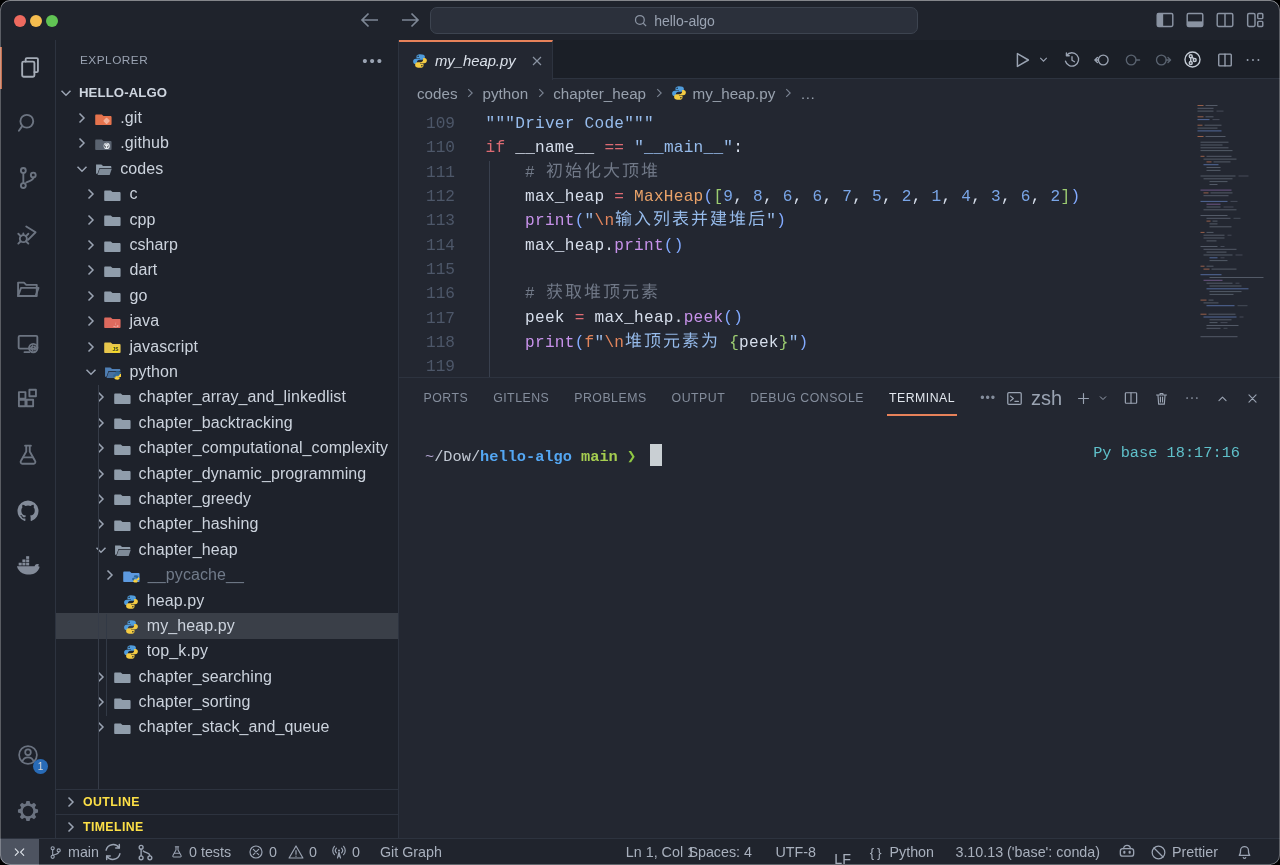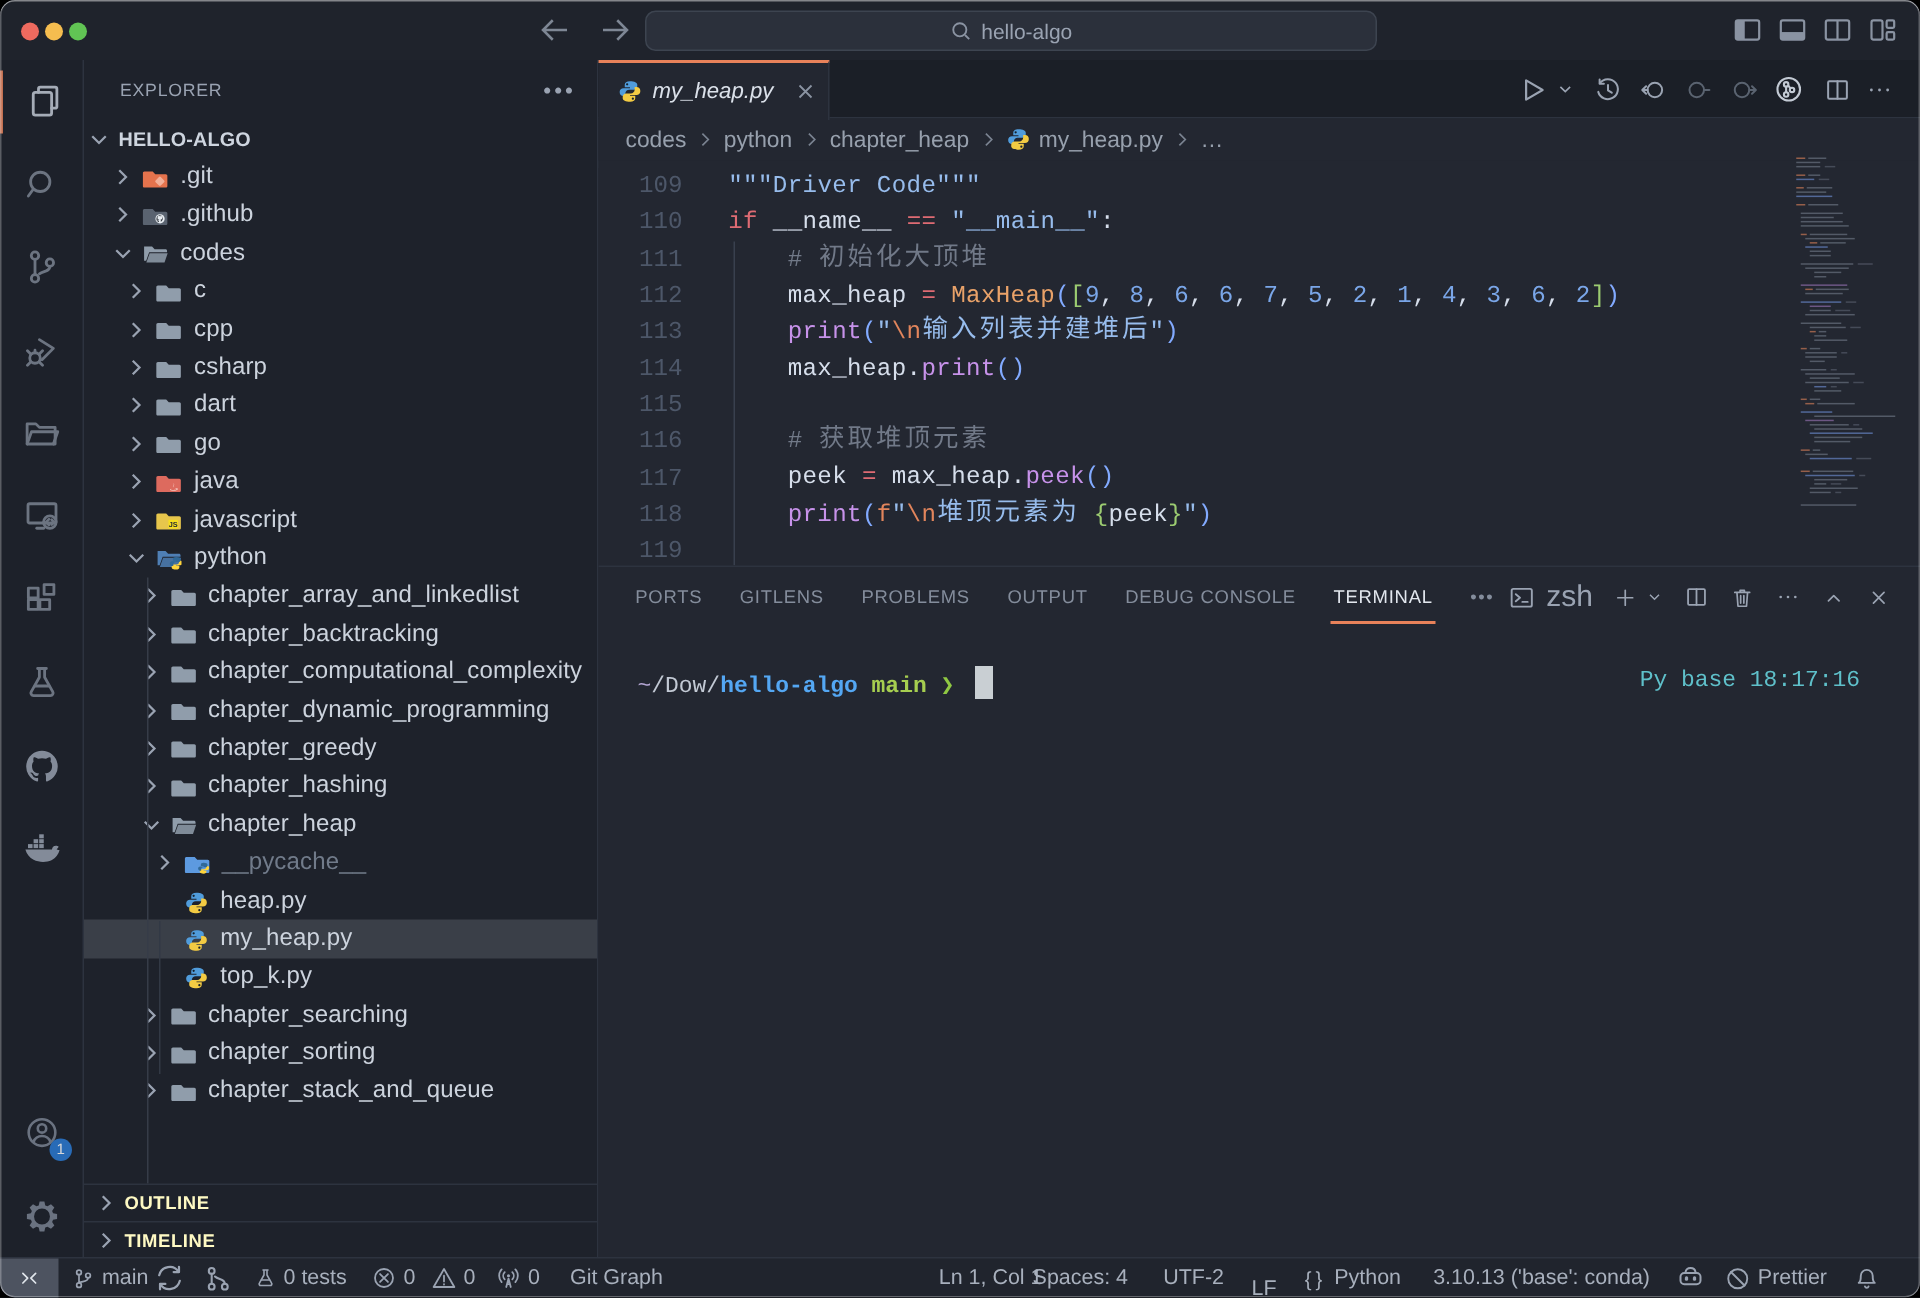--- a/index.html
+++ b/index.html
@@ -23,21 +23,21 @@
 #sbhead { position:absolute; top:0; left:0; right:0; height:40px; display:flex; align-items:center; padding:0 14px 0 24px; font-size:11.8px; letter-spacing:.5px; color:#9aa3b2; }
 #tree { position:absolute; top:40px; left:0; right:0; }
 .trow { height:25.4px; display:flex; align-items:center; font-size:16px; }
 .trow > .ic { margin-right:8px; margin-top:2px; }
 .trow > svg:first-child, .trow > span:first-child { margin-right:5px; margin-top:0; flex:none; }
 .trow .lbl { white-space:nowrap; letter-spacing:.1px; }
 .root-lbl { font-weight:bold; font-size:13.2px; letter-spacing:.3px; color:#ced5df; }
 .dim { color:#717b8a; }
 .row-sel { background:#3a3f48; }
 .sect { position:absolute; left:0; right:0; height:25px; display:flex; align-items:center; gap:4px; padding-left:7px;
-  font-weight:bold; font-size:12.3px; letter-spacing:.4px; color:#fef9c3; border-top:1px solid #2d333f; background:#1e222b; }
+  font-weight:bold; font-size:12.3px; letter-spacing:.4px; color:#fde047; border-top:1px solid #2d333f; background:#1e222b; }
 
 #tabs { position:absolute; left:399px; top:40px; right:0; height:39px; background:#1b1f27; border-bottom:1px solid #2d333f; }
 #tab1 { position:absolute; left:0; top:0; width:154px; height:40px; z-index:3; background:#232731; border-top:2.5px solid #e8825a; border-right:1px solid #2d333f;
   display:flex; align-items:center; padding-left:13px; gap:7px; color:#dbe1ea; font-size:14.8px; font-style:italic; }
 #ebtns { position:absolute; right:17px; top:0; height:39px; display:flex; align-items:center; }
 #crumbs { position:absolute; left:399px; top:79px; right:0; height:28px; background:#232731; display:flex; align-items:center; gap:5.5px;
   padding-left:18px; color:#97a0ad; font-size:15.2px; }
 #code { position:absolute; left:399px; top:112px; right:0; height:266px; background:#232731; font-family:"Liberation Mono",monospace; font-size:16.1px; }
 .cl { height:24.3px; display:flex; align-items:center; white-space:pre; }
 .ln { display:inline-block; width:56px; text-align:right; color:#4d5769; flex:none; }
@@ -853,21 +853,21 @@
         <div class="sit" style="position:absolute;left:341px;top:0;height:27px">
           <span>Git Graph</span>
         </div>
         <div class="sit" style="position:absolute;right:585px;top:0;height:27px">
           <span>Ln 1, Col 1</span>
         </div>
         <div class="sit" style="position:absolute;right:528px;top:0;height:27px">
           <span>Spaces: 4</span>
         </div>
         <div class="sit" style="position:absolute;right:464px;top:0;height:27px">
-          <span>UTF-2</span>
+          <span>UTF-8</span>
         </div>
         <div class="sit" style="position:absolute;right:429px;top:0;height:40px">
           <span>LF</span>
         </div>
         <div class="sit" style="position:absolute;right:346px;top:0;height:27px">
           <span style="font-size:13.5px">{ }</span>
           <span style="margin-left:4px">Python</span>
         </div>
         <div class="sit" style="position:absolute;right:180px;top:0;height:27px">
           <span>3.10.13 ('base': conda)</span>

